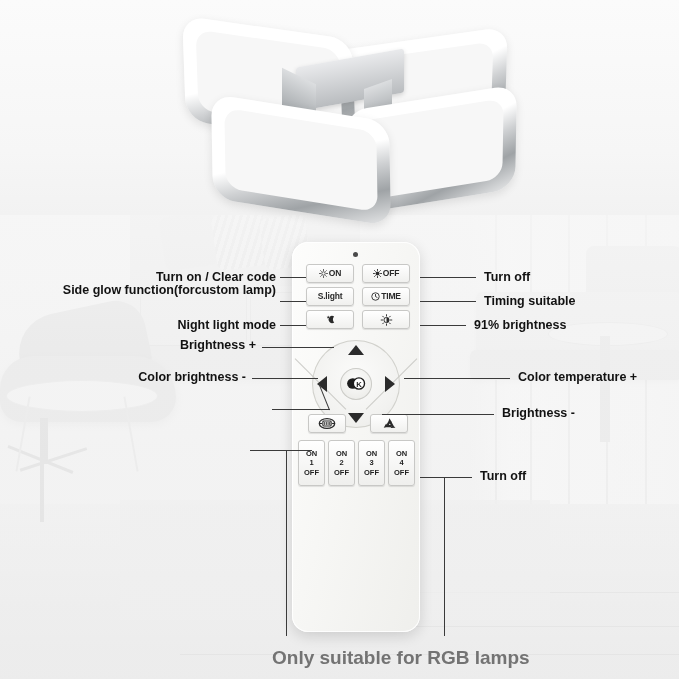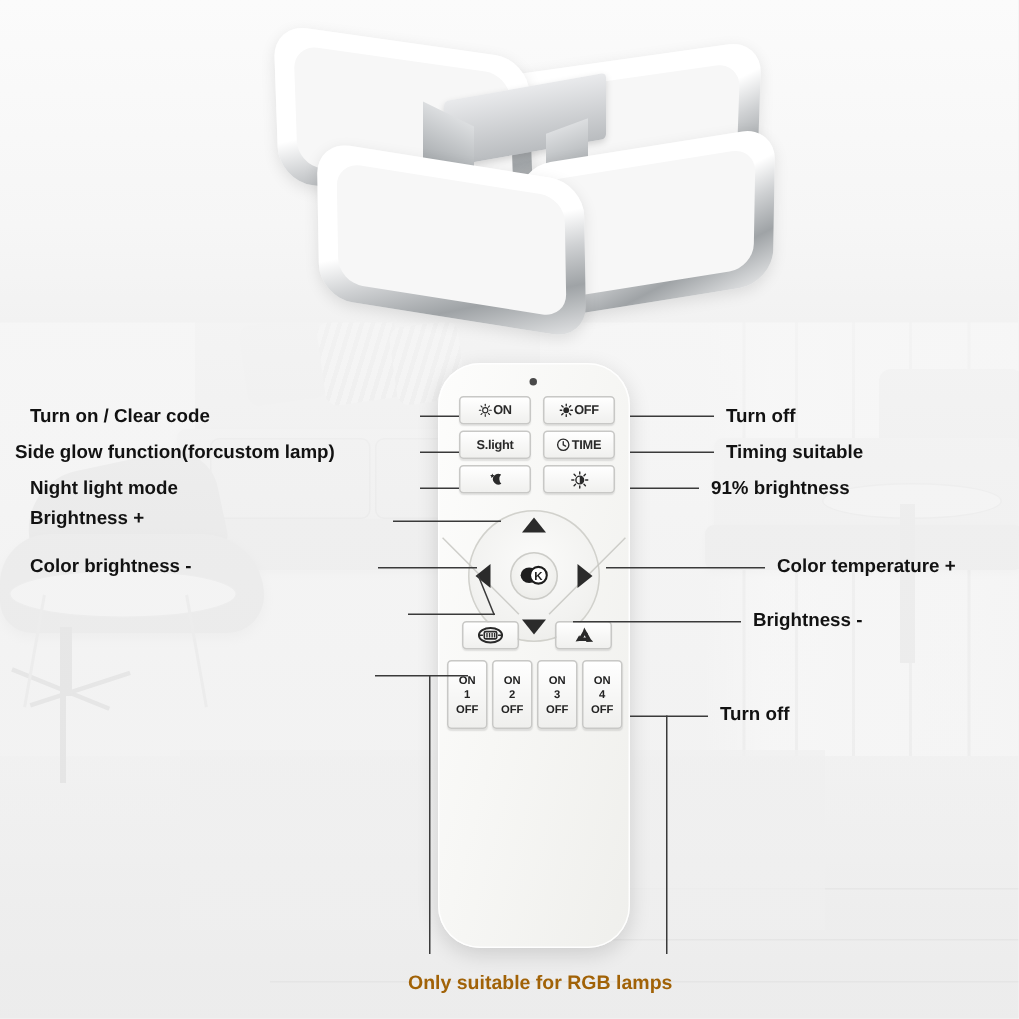--- a/index.html
+++ b/index.html
@@ -44,21 +44,21 @@
         background:linear-gradient(160deg,#ffffff 0%,#ffffff 48%,#cfd1d3 62%,#9fa3a6 78%,#e9eaeb 100%);
         box-shadow:0 3px 10px rgba(0,0,0,.10);}
   .ring-hole{position:absolute;border-radius:16px;background:#f7f7f7;}
   .hub{position:absolute;background:linear-gradient(180deg,#e9eaec,#b9bcbf);border-radius:3px;
         box-shadow:0 2px 5px rgba(0,0,0,.15);}
   .hub-arm{position:absolute;background:linear-gradient(180deg,#dcdee0,#a8acaf);}
 
   
   .remote{position:absolute;left:292px;top:242px;width:128px;height:390px;
         background:linear-gradient(105deg,#fdfdfc 0%,#f7f7f5 45%,#efefec 100%);
-        border-radius:28px;
+        border-radius:16px;
         box-shadow:0 4px 14px rgba(0,0,0,.14), inset 0 0 0 1px rgba(255,255,255,.9);}
   .led-dot{position:absolute;left:61px;top:10px;width:5px;height:5px;border-radius:50%;background:#4a4a4a;}
   .btn{position:absolute;background:linear-gradient(180deg,#ffffff,#f0f0ee);
         border:1px solid #c8c8c6;border-radius:3px;
         display:flex;align-items:center;justify-content:center;
         font-size:8.5px;font-weight:700;color:#2a2a2a;letter-spacing:-0.2px;
         box-shadow:0 1px 1px rgba(0,0,0,.10);}
   .btn .lbl{line-height:1;}
   .ico{display:inline-flex;align-items:center;justify-content:center;margin-right:1px;}
   .chbtn{position:absolute;width:25px;height:44px;
@@ -76,25 +76,25 @@
   .arrow.down{border-left:8px solid transparent;border-right:8px solid transparent;border-top:10px solid #2b2b2b;}
   .arrow.left{border-top:8px solid transparent;border-bottom:8px solid transparent;border-right:10px solid #2b2b2b;}
   .arrow.right{border-top:8px solid transparent;border-bottom:8px solid transparent;border-left:10px solid #2b2b2b;}
   .okbtn{position:absolute;left:28px;top:28px;width:32px;height:32px;border-radius:50%;
         background:radial-gradient(circle at 50% 38%,#fcfcfb,#eeeeeb 70%,#e3e3e0 100%);
         box-shadow:inset 0 0 0 1px rgba(200,200,195,.9);}
   .kmark{position:absolute;left:5px;top:8px;width:22px;height:15px;}
 
   
   .note{position:absolute;font-size:12.5px;font-weight:700;color:#121212;white-space:nowrap;line-height:1;}
-  .note.r{text-align:left;}
+  .note.r{text-align:right;}
   .leader{position:absolute;background:#3a3a3a;}
   .leader.h{height:1px;}
   .leader.v{width:1px;}
-  .caption{position:absolute;font-size:13px;font-weight:700;color:#a16207;white-space:nowrap;}
+  .caption{position:absolute;font-size:19px;font-weight:700;color:#737373;white-space:nowrap;}
 </style>
 </head>
 <body>
 
 <div id="stage">
 
   <div class="room">
     <div class="wall"></div>
 
     <div class="curtain-panel"></div>
@@ -307,21 +307,21 @@
     <div class="chbtn" style="left:96px;top:198px;">
       <span>ON</span>
       <span>4</span>
       <span>OFF</span>
     </div>
   </div>
 
   <div class="note r" style="left:20px;top:271px;width:256px;">Turn on / Clear code</div>
   <div class="leader h" style="left:280px;top:277px;width:26px;"></div>
 
-  <div class="note r" style="left:10px;top:295px;width:266px;">Side glow function(forcustom lamp)</div>
+  <div class="note r" style="left:10px;top:284px;width:266px;">Side glow function(forcustom lamp)</div>
   <div class="leader h" style="left:280px;top:301px;width:26px;"></div>
 
   <div class="note r" style="left:20px;top:319px;width:256px;">Night light mode</div>
   <div class="leader h" style="left:280px;top:325px;width:26px;"></div>
 
   <div class="note r" style="left:20px;top:339px;width:236px;">Brightness +</div>
   <div class="leader h" style="left:262px;top:347px;width:72px;"></div>
 
   <div class="note r" style="left:20px;top:371px;width:226px;">Color brightness -</div>
   <div class="leader h" style="left:252px;top:378px;width:66px;"></div>

